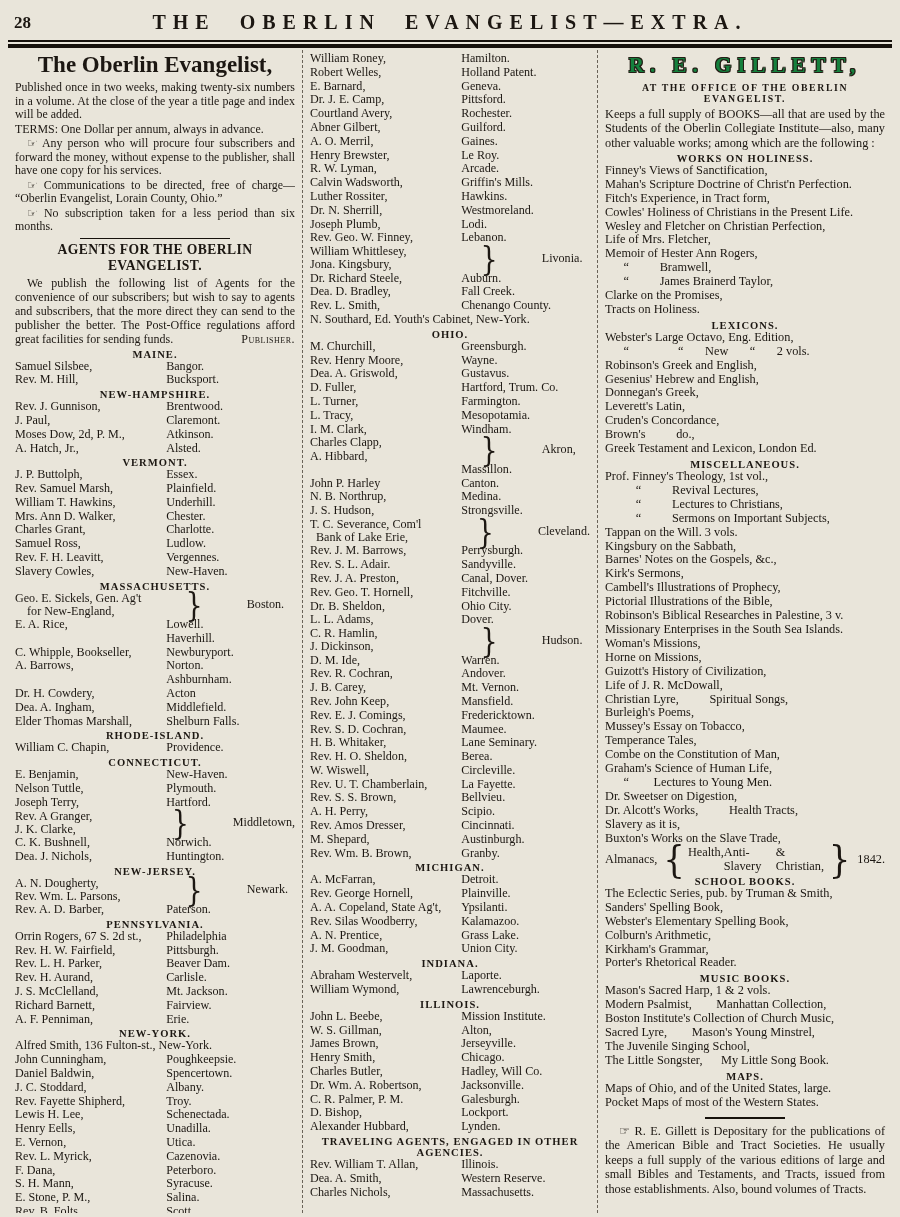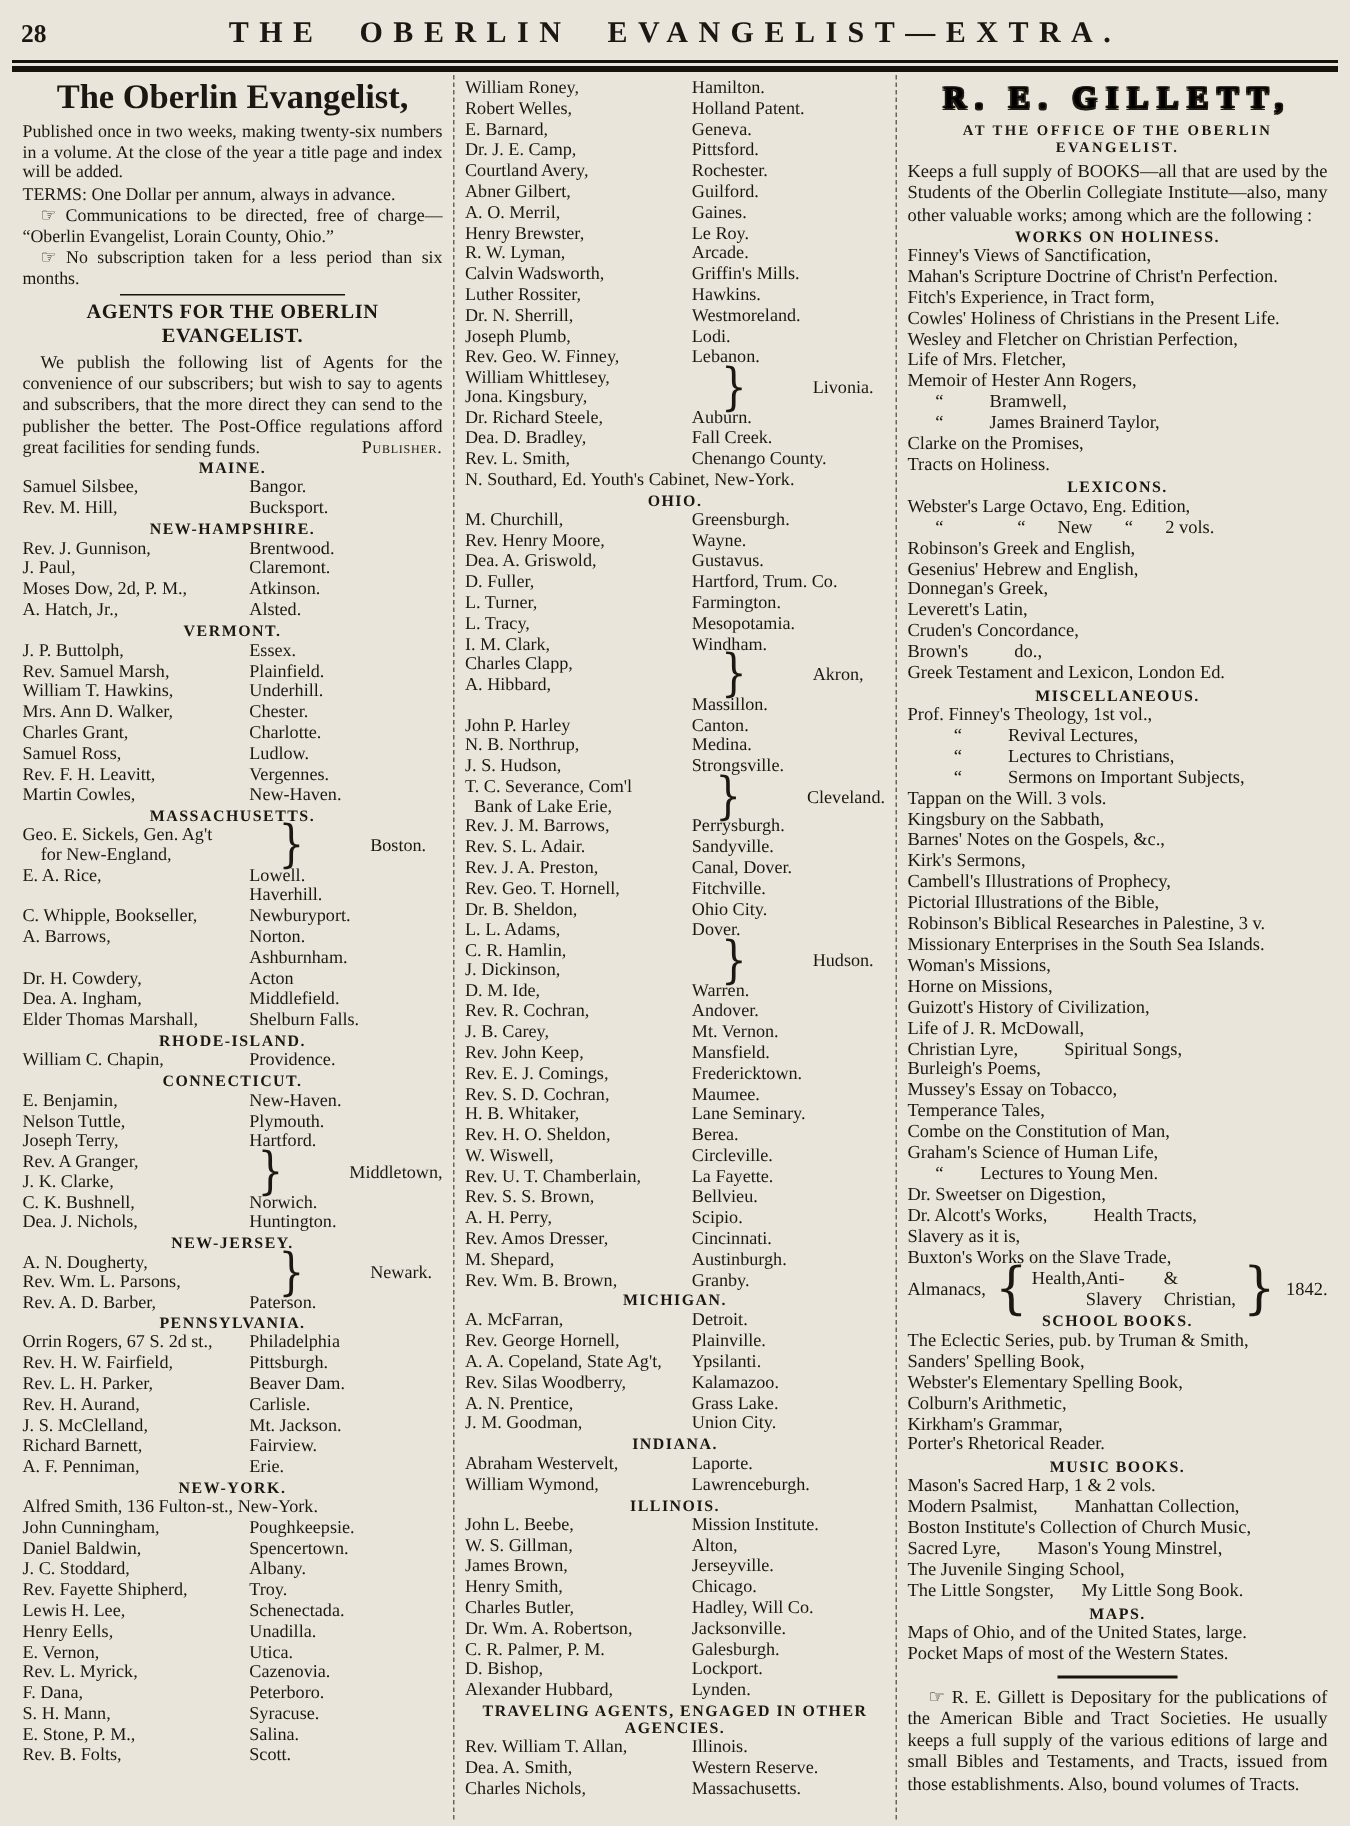--- a/index.html
+++ b/index.html
@@ -37,21 +37,21 @@
   .a-name{width:54%;}
   .a-place{width:46%;}
   .agent-full{font-size:12.1px;line-height:13.8px;white-space:pre-wrap;}
   .agent-brace{display:flex;align-items:center;font-size:12.1px;line-height:13.2px;gap:39px;}
   .brace-names{width:47%;}
   .brace-line{white-space:pre-wrap;}
   .brace-glyph{font-size:27px;font-family:"DejaVu Serif",serif;transform:scaleY(1.25);margin:0 5px 0 0;font-weight:normal;}
   
   .gillett-title{
     text-align:center;font-size:21px;font-weight:bold;letter-spacing:6px;margin:1px 0 4px 0;
-    color:#000000;
+    color:#15803d;
     text-shadow:1px 0 0 #241e16,-1px 0 0 #241e16,0 1px 0 #241e16,0 -1px 0 #241e16,
       1px 1px 0 #241e16,-1px -1px 0 #241e16,1px -1px 0 #241e16,-1px 1px 0 #241e16;
   }
   .gillett-sub{text-align:center;font-weight:bold;font-size:9.8px;letter-spacing:1.6px;margin:0 0 3px 0;}
   .gillett-intro{font-size:12.3px;line-height:14.3px;text-align:justify;margin:0 0 2px 0;}
   .book-head{text-align:center;font-weight:bold;font-size:10.6px;letter-spacing:1px;margin:3px 0 0 0;}
   .book-line{font-size:12.3px;line-height:13.9px;white-space:pre-wrap;}
   .almanac{display:flex;align-items:center;font-size:12.3px;line-height:13.2px;margin:1px 0;}
   .alm-label{margin-right:3px;}
   .alm-brace{font-size:34px;font-family:"DejaVu Serif",serif;transform:scaleY(1.1);margin:0 3px;}
@@ -71,20 +71,21 @@
   <div class="hdr-rule"></div>
   <div class="hdr-rule2"></div>
 
   <div class="columns">
 
     <div class="col" id="col-left">
       <div class="paper-title">The Oberlin Evangelist,</div>
       <div id="left-paragraphs">
           <p class="tpara">Published once in two weeks, making twenty-six numbers in a volume. At the close of the year a title page and index will be added.</p>
           <p class="tpara">TERMS: One Dollar per annum, always in advance.</p>
+          <p class="tpara ind">☞ Any person who will procure four subscribers and forward the money, without expense to the publisher, shall have one copy for his services.</p>
           <p class="tpara ind">☞ Communications to be directed, free of charge— “Oberlin Evangelist, Lorain County, Ohio.”</p>
           <p class="tpara ind">☞ No subscription taken for a less period than six months.</p>
         </div>
       <div class="hr-short"></div>
       <div class="agents-head">AGENTS FOR THE OBERLIN EVANGELIST.</div>
       <p class="agents-intro">
         <span>We publish the following list of Agents for the convenience of our subscribers; but wish to say to agents and subscribers, that the more direct they can send to the publisher the better. The Post-Office regulations afford great facilities for sending funds.</span>
         <span class="publisher">Publisher.</span>
       </p>
       <div id="agents-col1">
@@ -137,21 +138,21 @@
           </div>
           <div class="agent-row">
             <div class="a-name">Samuel Ross,</div>
             <div class="a-place">Ludlow.</div>
           </div>
           <div class="agent-row">
             <div class="a-name">Rev. F. H. Leavitt,</div>
             <div class="a-place">Vergennes.</div>
           </div>
           <div class="agent-row">
-            <div class="a-name">Martin Cowles,</div>
+            <div class="a-name">Slavery Cowles,</div>
             <div class="a-place">New-Haven.</div>
           </div>
           <div class="sec-head">MASSACHUSETTS.</div>
           <div class="agent-brace">
             <div class="brace-names">
               <div class="brace-line">Geo. E. Sickels, Gen. Ag't</div>
               <div class="brace-line">    for New-England,</div>
             </div>
             <div class="brace-glyph">}</div>
             <div class="brace-place">Boston.</div>

